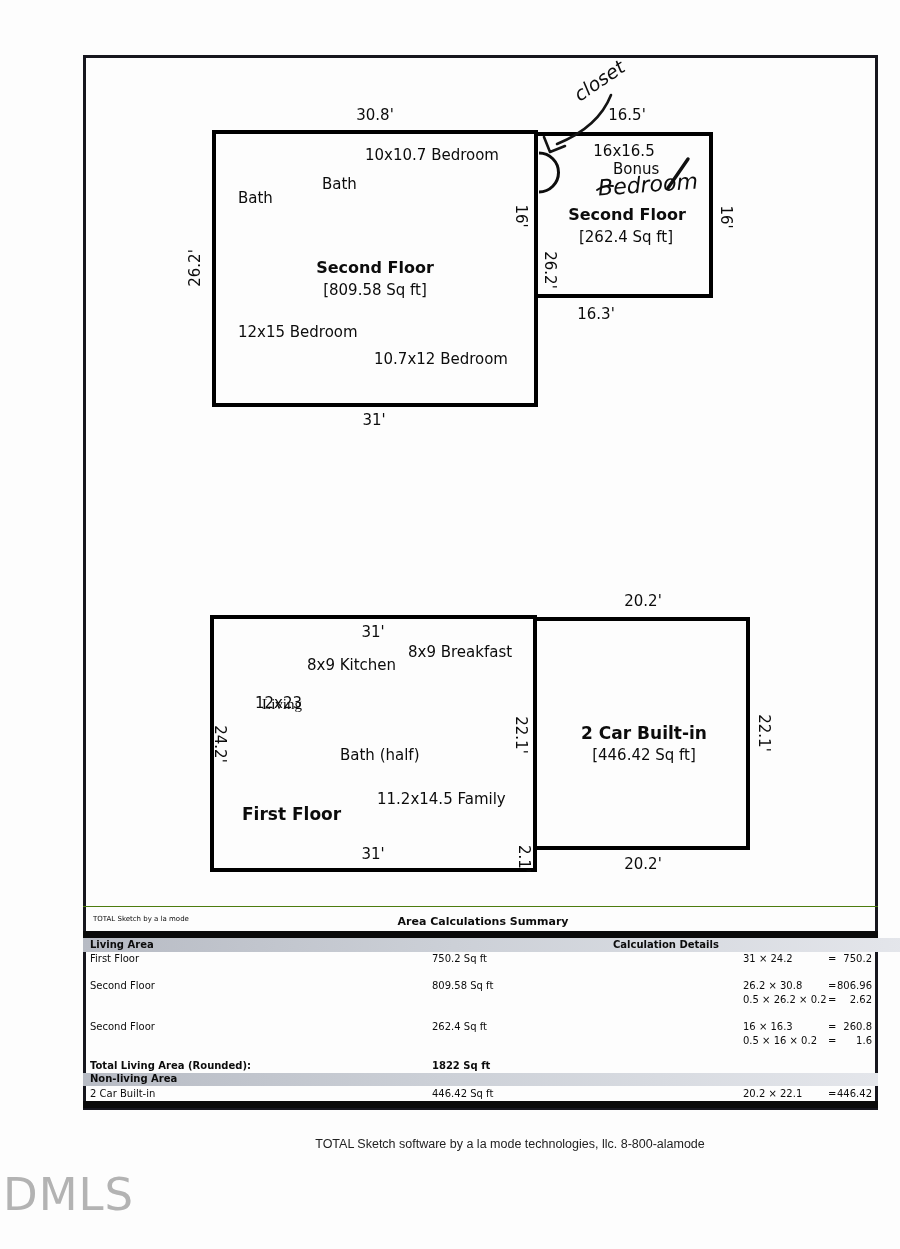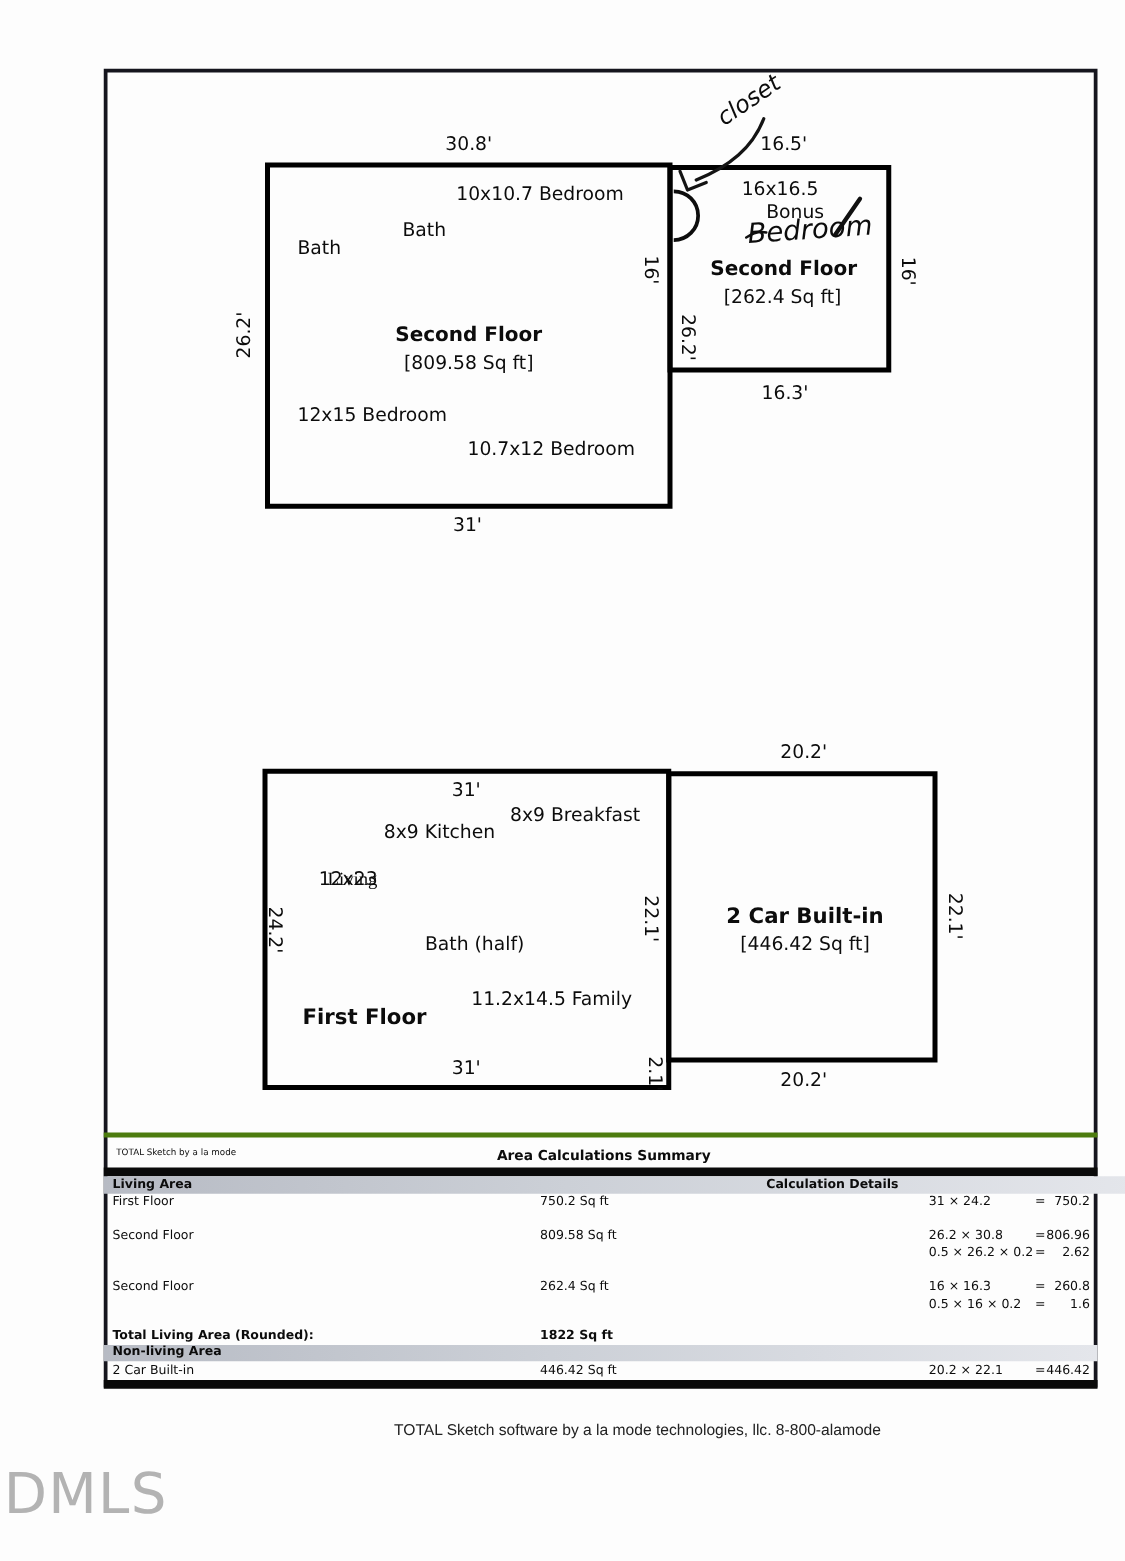--- a/index.html
+++ b/index.html
@@ -9,21 +9,21 @@
   .b{font-weight:bold;font-size:16px;}
   .cx{transform:translateX(-50%);}
   .vcw{transform:translate(-50%,-50%) rotate(90deg);}
   .vccw{transform:translate(-50%,-50%) rotate(-90deg);}
   .rect{position:absolute;border:4px solid #000;box-sizing:border-box;background:transparent;}
   .hand{font-style:italic;}
   #outer-border{position:absolute;left:83px;top:55px;width:795px;height:1055px;
                 border:3px solid #16161e;box-sizing:border-box;background:#fdfdfd;}
   
   #calc-table{position:absolute;left:83px;top:906px;width:795px;height:204px;
-              border-top:4px solid #4d7c0f;font-size:10px;}
+              border-top:1px solid #4d7c0f;font-size:10px;}
   .tbar{position:absolute;left:0;width:795px;height:7px;background:#0a0a0a;}
   .tgray{position:absolute;left:0;width:795px;height:14px;
          background:linear-gradient(90deg,#b7bbc4 0%,#ccd0d7 45%,#e4e6eb 100%);}
   .trow{position:absolute;left:0;width:795px;height:13px;}
   .tname{position:absolute;left:7px;}
   .tarea{position:absolute;left:349px;}
   .texpr{position:absolute;left:660px;}
   .teq{position:absolute;left:745px;}
   .tres{position:absolute;right:6px;text-align:right;}
   .tb{font-weight:bold;}
@@ -59,21 +59,21 @@
   <div class="lbl" style="left:322px;top:176px;">Bath</div>
   <div class="lbl" style="left:238px;top:190px;">Bath</div>
   <div class="lbl b cx" style="left:375px;top:259px;">Second Floor</div>
   <div class="lbl cx" style="left:375px;top:282px;">[809.58 Sq ft]</div>
   <div class="lbl" style="left:238px;top:324px;">12x15 Bedroom</div>
   <div class="lbl" style="left:374px;top:351px;">10.7x12 Bedroom</div>
 
   <div class="lbl cx" style="left:627px;top:107px;">16.5'</div>
   <div class="lbl vcw" style="left:550px;top:270px;">26.2'</div>
   <div class="lbl vcw" style="left:726px;top:217px;">16'</div>
-  <div class="lbl cx" style="left:628px;top:306px;">16.3'</div>
+  <div class="lbl cx" style="left:596px;top:306px;">16.3'</div>
   <div class="lbl cx" style="left:624px;top:143px;">16x16.5</div>
   <div class="lbl" style="left:613px;top:161px;">Bonus</div>
   <div class="lbl hand" style="left:598px;top:173px;font-size:22px;transform:rotate(-4deg);">Bedroom</div>
   <div class="lbl hand" style="left:576px;top:86px;font-size:19px;transform-origin:0 50%;transform:rotate(-34deg);">closet</div>
   <div class="lbl b cx" style="left:627px;top:206px;">Second Floor</div>
   <div class="lbl cx" style="left:626px;top:229px;">[262.4 Sq ft]</div>
 
   <div class="rect" style="left:210px;top:615px;width:327px;height:257px;"></div>
   <div class="rect" style="left:533px;top:617px;width:217px;height:233px;"></div>
 

